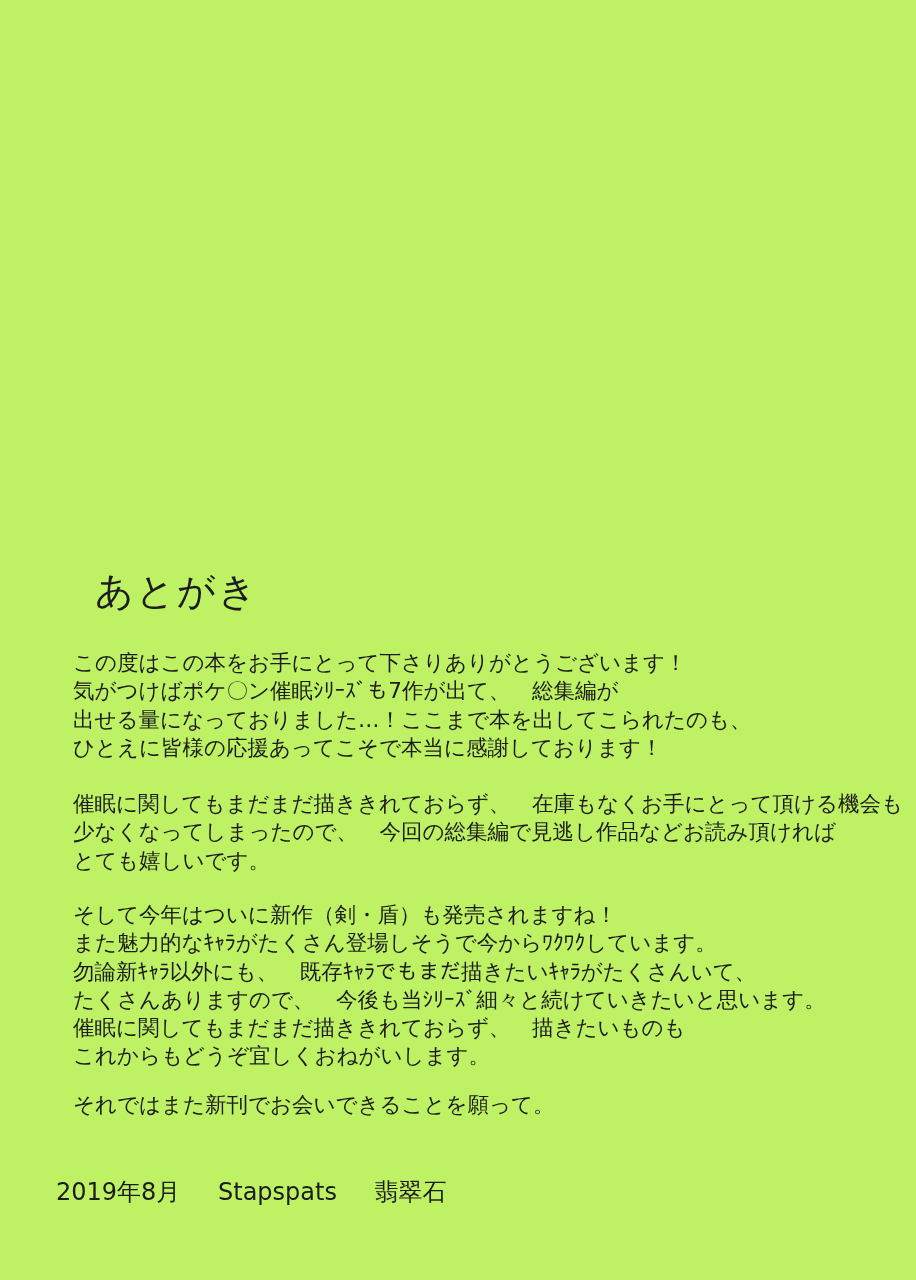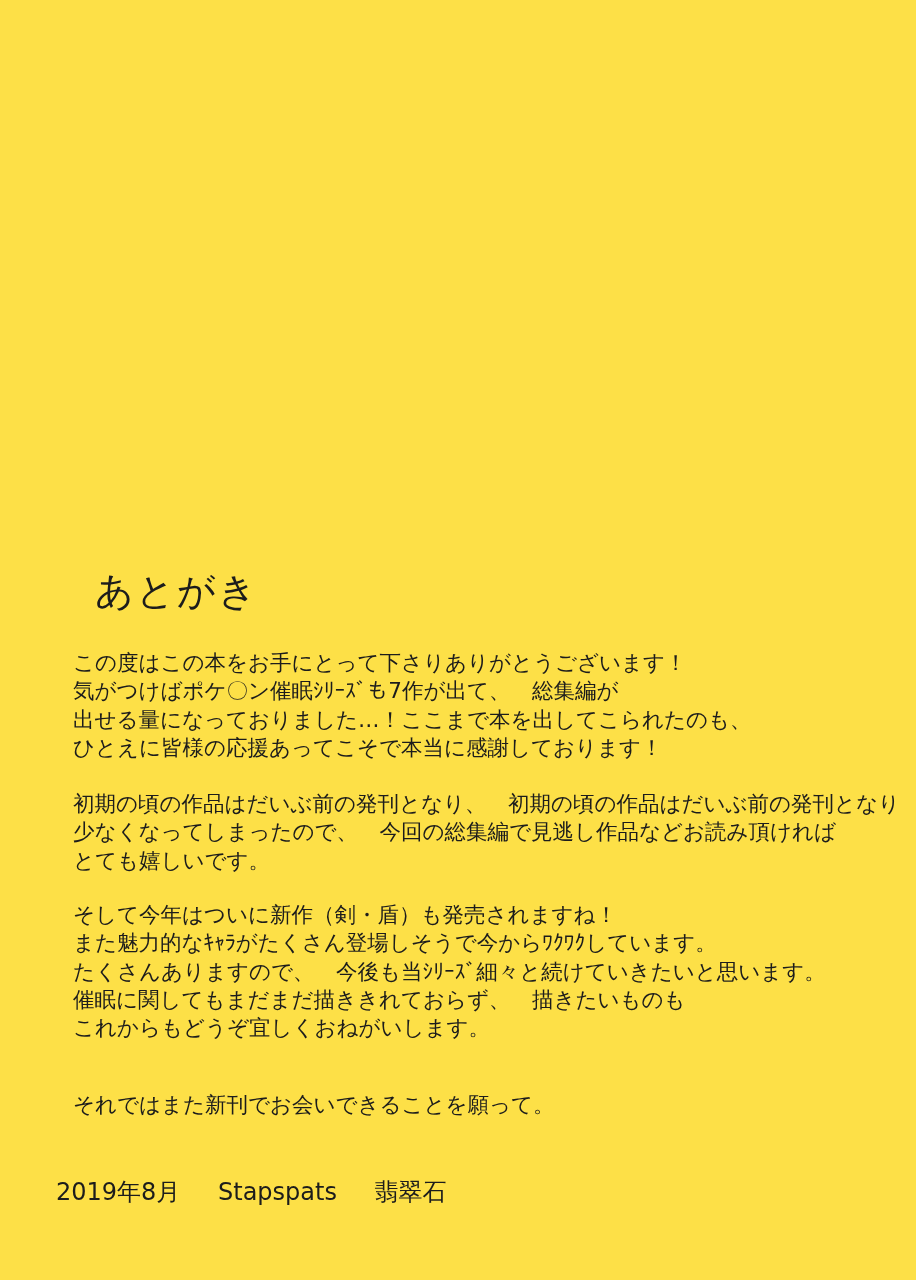--- a/index.html
+++ b/index.html
@@ -4,21 +4,21 @@
 <style>
   html, body {
     margin: 0;
     padding: 0;
     background: #ffffff;
   }
   .page {
     position: relative;
     width: 916px;
     height: 1280px;
-    background: #fde047;
+    background: #bef264;
     overflow: hidden;
     font-family: "DejaVu Sans", "Liberation Sans", sans-serif;
     color: #1c1c1c;
   }
   .afterword-title {
     position: absolute;
     left: 95px;
     top: 566px;
     margin: 0;
     font-size: 38px;
@@ -61,28 +61,29 @@
   <h1 class="afterword-title">あとがき</h1>
 
   <p class="para para-1">
     <span class="line">この度はこの本をお手にとって下さりありがとうございます！</span>
     <span class="line">気がつけばポケ〇ン催眠ｼﾘｰｽﾞも7作が出て、　総集編が</span>
     <span class="line">出せる量になっておりました…！ここまで本を出してこられたのも、</span>
     <span class="line">ひとえに皆様の応援あってこそで本当に感謝しております！</span>
   </p>
 
   <p class="para para-2">
-    <span class="line">初期の頃の作品はだいぶ前の発刊となり、　初期の頃の作品はだいぶ前の発刊となり</span>
+    <span class="line">催眠に関してもまだまだ描ききれておらず、　在庫もなくお手にとって頂ける機会も</span>
     <span class="line">少なくなってしまったので、　今回の総集編で見逃し作品などお読み頂ければ</span>
     <span class="line">とても嬉しいです。</span>
   </p>
 
   <p class="para para-3">
     <span class="line">そして今年はついに新作（剣・盾）も発売されますね！</span>
     <span class="line">また魅力的なｷｬﾗがたくさん登場しそうで今からﾜｸﾜｸしています。</span>
+    <span class="line">勿論新ｷｬﾗ以外にも、　既存ｷｬﾗでもまだ描きたいｷｬﾗがたくさんいて、</span>
     <span class="line">たくさんありますので、　今後も当ｼﾘｰｽﾞ細々と続けていきたいと思います。</span>
     <span class="line">催眠に関してもまだまだ描ききれておらず、　描きたいものも</span>
     <span class="line">これからもどうぞ宜しくおねがいします。</span>
   </p>
 
   <p class="para para-4">
     <span class="line">それではまた新刊でお会いできることを願って。</span>
   </p>
 
   <div class="colophon">

